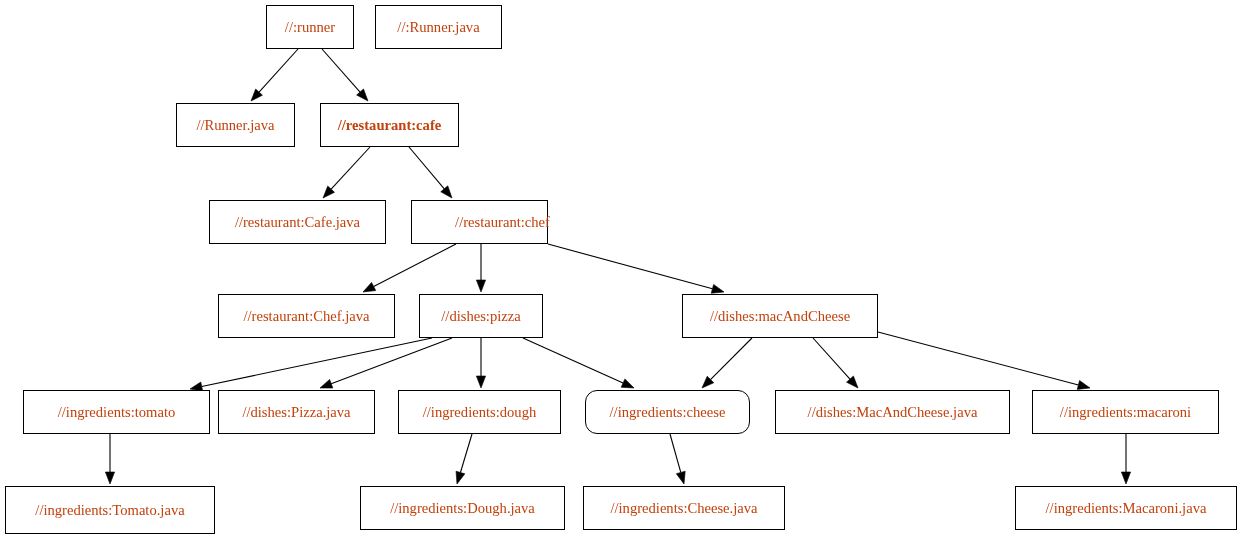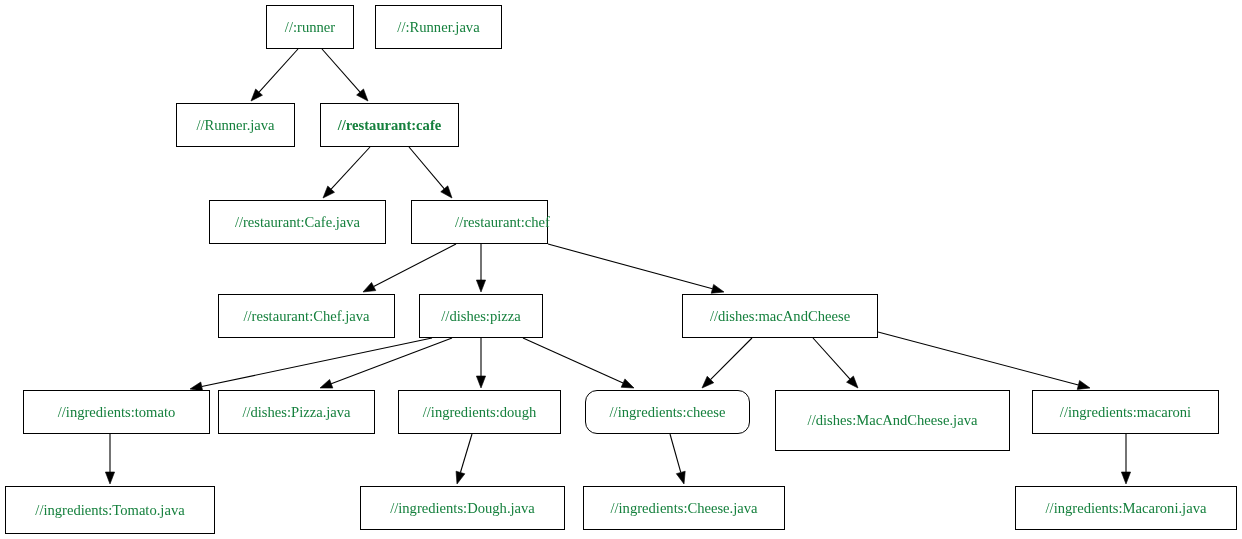--- a/index.html
+++ b/index.html
@@ -17,21 +17,21 @@
     font-family: "Liberation Serif", "DejaVu Serif", serif;
   }
   .node {
     position: absolute;
     box-sizing: border-box;
     border: 1px solid #000000;
     background: #ffffff;
     display: flex;
     align-items: center;
     justify-content: center;
-    color: #15803d;
+    color: #c2410c;
     font-size: 14.6px;
     line-height: 1;
     white-space: nowrap;
     z-index: 2;
   }
   .edge-layer {
     position: absolute;
     left: 0;
     top: 0;
     width: 1242px;
@@ -163,21 +163,21 @@
       </div>
       <div class="node" style="left: 218px; top: 390px; width: 157px; height: 44px; background: rgb(255, 255, 255); border-color: rgb(0, 0, 0);">
         <span>//dishes:Pizza.java</span>
       </div>
       <div class="node" style="left: 398px; top: 390px; width: 163px; height: 44px; background: rgb(255, 255, 255); border-color: rgb(0, 0, 0);">
         <span>//ingredients:dough</span>
       </div>
       <div class="node" style="left: 585px; top: 390px; width: 165px; height: 44px; background: rgb(255, 255, 255); border-color: rgb(0, 0, 0); border-radius: 12px;">
         <span>//ingredients:cheese</span>
       </div>
-      <div class="node" style="left: 775px; top: 390px; width: 235px; height: 61px; background: rgb(255, 255, 255); border-color: rgb(0, 0, 0);">
+      <div class="node" style="left: 775px; top: 390px; width: 235px; height: 44px; background: rgb(255, 255, 255); border-color: rgb(0, 0, 0);">
         <span>//dishes:MacAndCheese.java</span>
       </div>
       <div class="node" style="left: 1032px; top: 390px; width: 187px; height: 44px; background: rgb(255, 255, 255); border-color: rgb(0, 0, 0);">
         <span>//ingredients:macaroni</span>
       </div>
       <div class="node" style="left: 5px; top: 486px; width: 210px; height: 48px; background: rgb(255, 255, 255); border-color: rgb(0, 0, 0);">
         <span>//ingredients:Tomato.java</span>
       </div>
       <div class="node" style="left: 360px; top: 486px; width: 205px; height: 44px; background: rgb(255, 255, 255); border-color: rgb(0, 0, 0);">
         <span>//ingredients:Dough.java</span>

